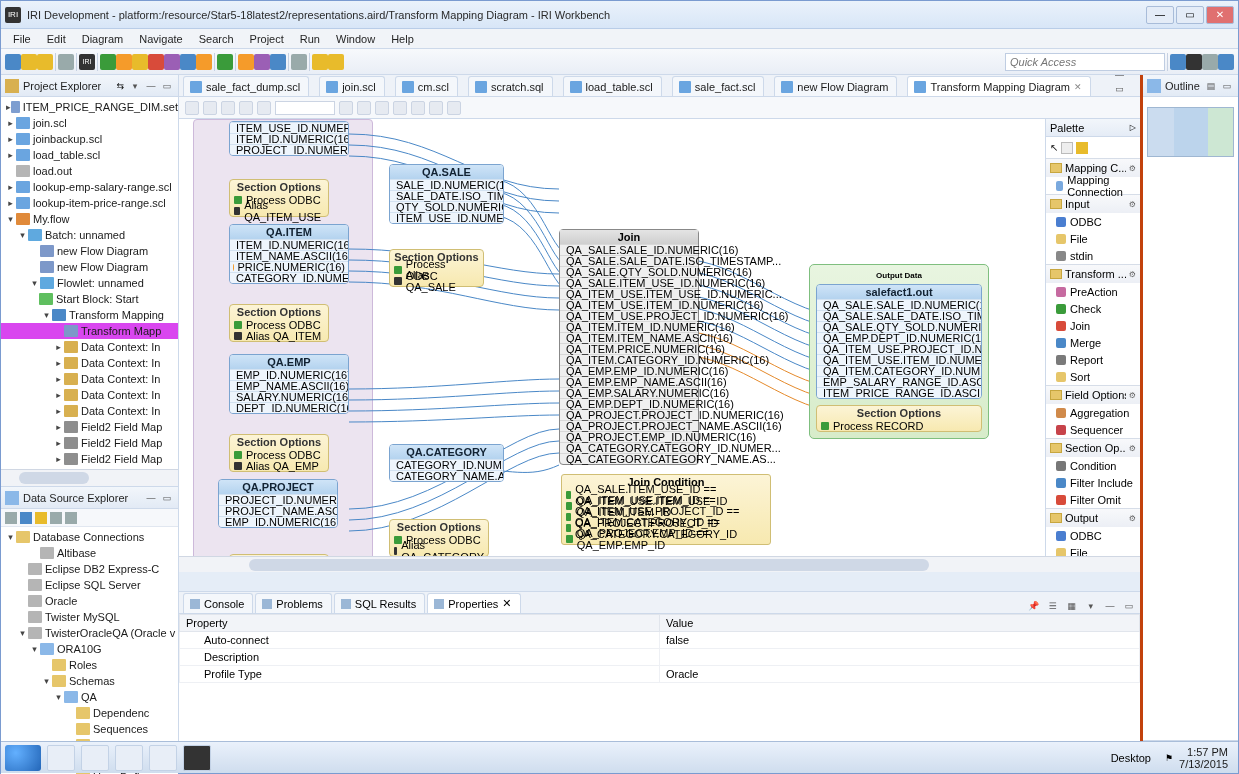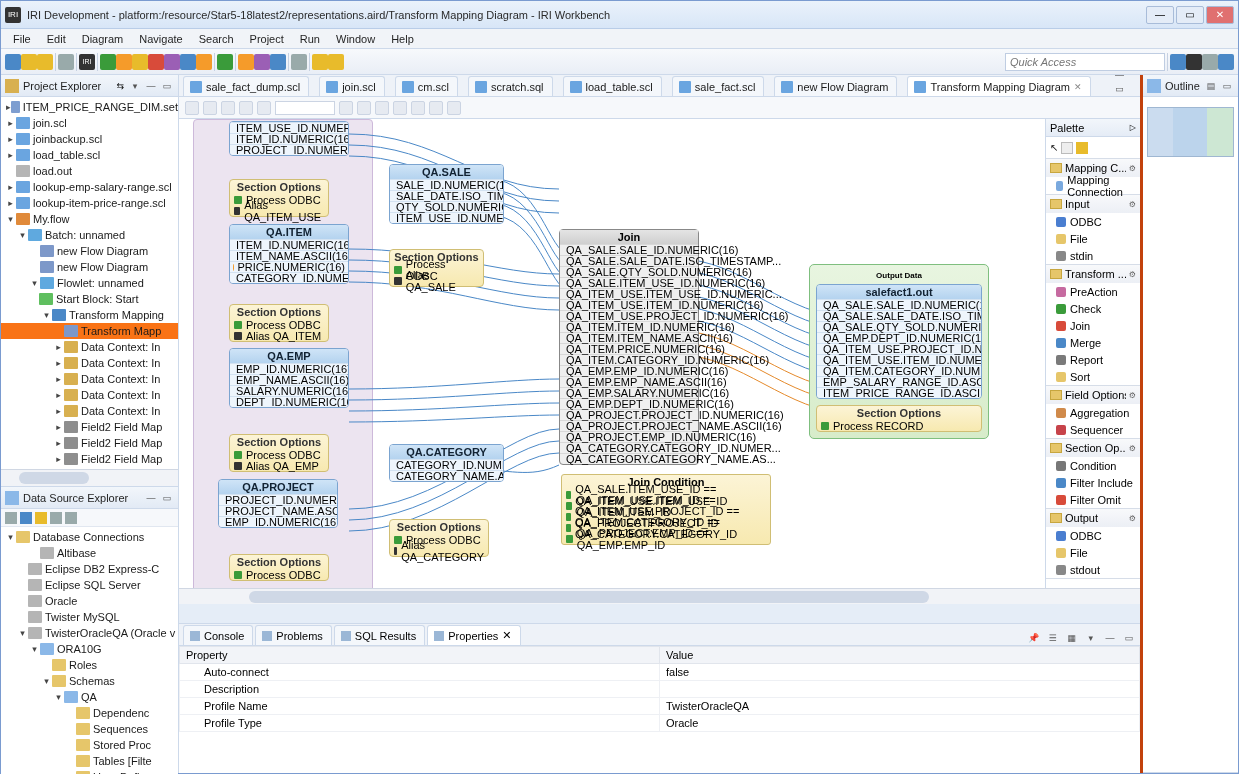--- a/index.html
+++ b/index.html
@@ -34,21 +34,21 @@
 .view-header .vh-btns { display: flex; gap: 2px; }
 .view-header .vh-btns span { width: 14px; height: 14px; display: flex; align-items: center; justify-content: center; font-size: 9px; color: #555; }
 .view-body { flex: 1; overflow: auto; padding: 2px 0; }
 
 
 .tree { font-size: 11px; }
 .tree .ti { display: flex; align-items: center; white-space: nowrap; height: 16px; padding-left: 4px; }
 .tree .tw { width: 11px; text-align: center; color: #444; font-size: 9px; }
 .tree .ico { width: 14px; height: 12px; margin-right: 3px; display: inline-block; border-radius: 1px; }
 .tree .lbl { color: #1a1a1a; }
-.tree .sel { background: #f97316; }
+.tree .sel { background: #d946ef; }
 
 
 .palette-col { width: 95px; border-left: 1px solid #cdd9ea; display: flex; flex-direction: column; background: #fff; }
 .pal-header { height: 18px; background: linear-gradient(#f2f6fb,#e5ecf6); border-bottom: 1px solid #cdd9ea; padding: 0 4px; display: flex; align-items: center; }
 .pal-header .arr { margin-left: auto; font-size: 8px; }
 .pal-sec { border-bottom: 1px solid #d6dde8; }
 .pal-sec-h { height: 18px; background: linear-gradient(#f8f9fb,#eceff5); display: flex; align-items: center; padding: 0 4px; gap: 3px; }
 .pal-sec-h .ico { width: 12px; height: 10px; background: #e6c66a; border: 1px solid #c7a63f; }
 .pal-sec-h .lbl { flex: 1; white-space: nowrap; overflow: hidden; }
 .pal-sec-h .tool { font-size: 8px; color: #666; }
@@ -582,21 +582,21 @@
               <div class="soh">Section Options</div>
               <div class="row">
                 <span class="sq "></span>
                 <span>Process ODBC</span>
               </div>
               <div class="row">
                 <span class="sq b"></span>
                 <span>Alias QA_ITEM</span>
               </div>
             </div>
-            <div class="dnode" style="left: 50px; top: 229px; width: 120px;">
+            <div class="dnode" style="left: 50px; top: 235px; width: 120px;">
               <div class="dnh">QA.EMP</div>
               <div class="dbody">
                 <div class="row">
                   <span class="bullet "></span>
                   <span>EMP_ID.NUMERIC(16)</span>
                 </div>
                 <div class="row">
                   <span class="bullet "></span>
                   <span>EMP_NAME.ASCII(16)</span>
                 </div>
@@ -1032,24 +1032,20 @@
             <tbody id="prop-body">
                 <tr>
                   <td style="padding-left:24px">Auto-connect</td>
                   <td>false</td>
                 </tr>
                 <tr>
                   <td style="padding-left:24px">Description</td>
                   <td></td>
                 </tr>
                 <tr>
-                  <td style="padding-left:24px">Profile Name</td>
-                  <td>TwisterOracleQA</td>
-                </tr>
-                <tr>
                   <td style="padding-left:24px">Profile Type</td>
                   <td>Oracle</td>
                 </tr>
               </tbody>
           </table>
         </div>
       </div>
     </div>
 
     <div class="right-col">
@@ -1062,13 +1058,28 @@
             <span>▭</span>
           </div>
         </div>
         <div class="outline-mini">
             <div class="thumb"></div>
           </div>
       </div>
     </div>
   </div>
 
+  <div class="taskbar">
+    <div class="start"></div>
+    <div class="tico"></div>
+    <div class="tico"></div>
+    <div class="tico"></div>
+    <div class="tico"></div>
+    <div class="tico" style="background:#333"></div>
+    <div class="spacer"></div>
+    <span style="padding-right:8px">Desktop</span>
+    <span style="font-size:9px">⚑</span>
+    <div class="clock">
+      <div>1:57 PM</div>
+      <div>7/13/2015</div>
+    </div>
+  </div>
 </div>
 
 </body></html>

